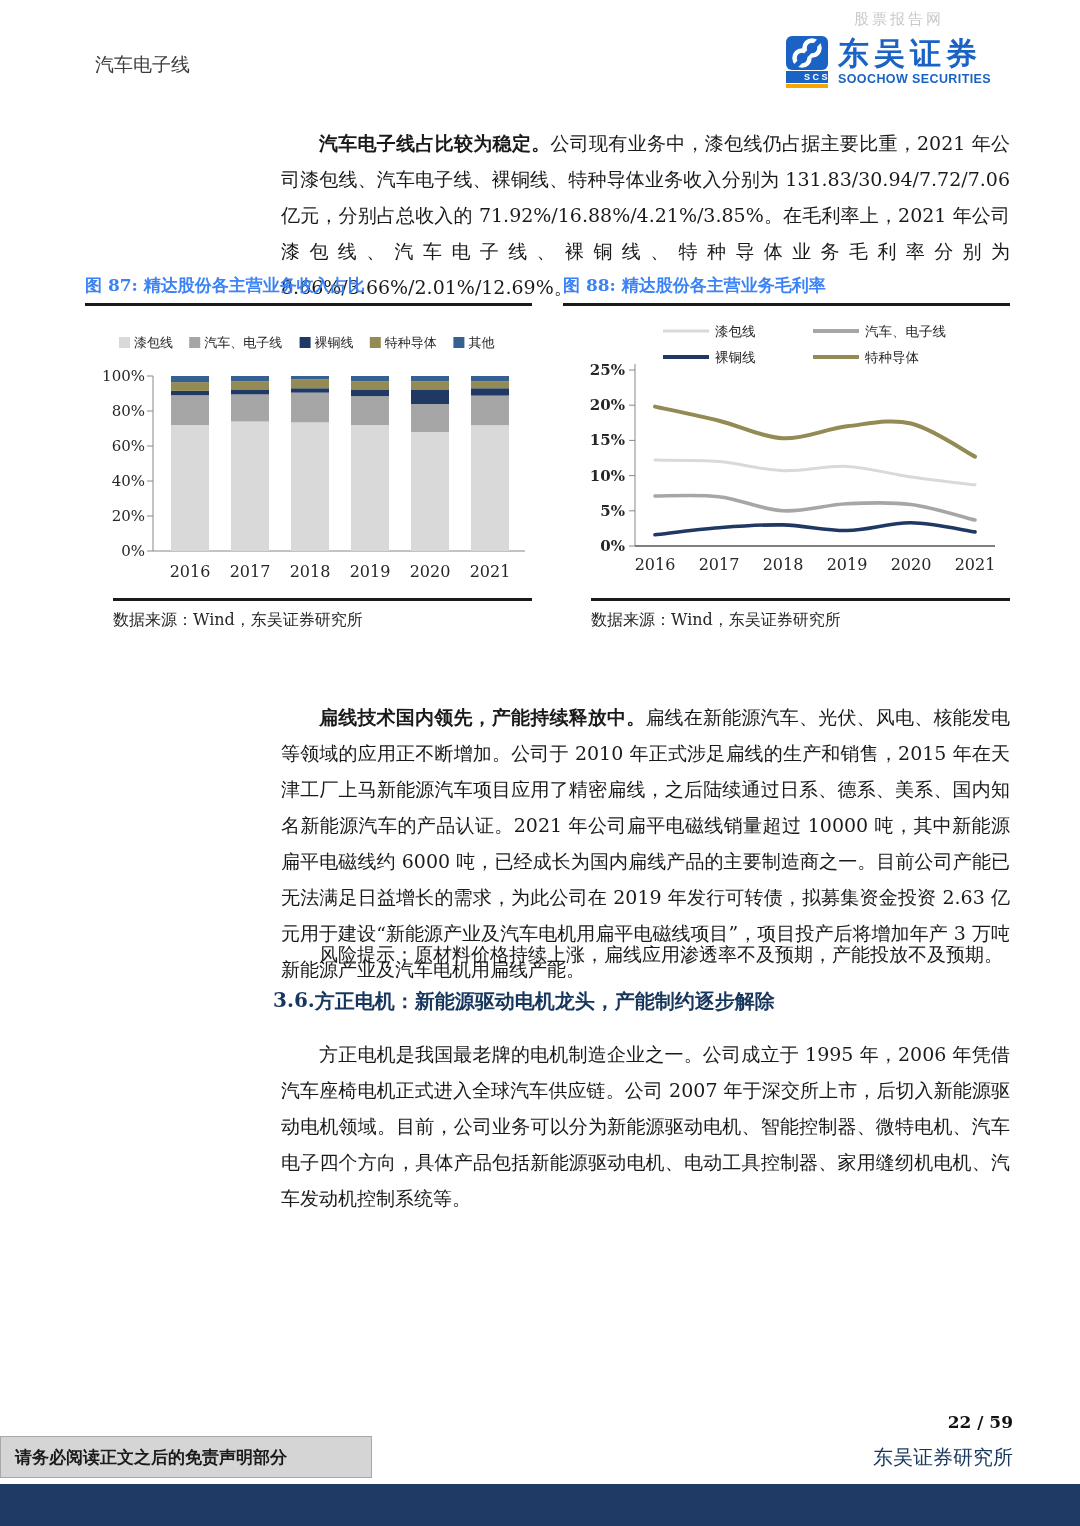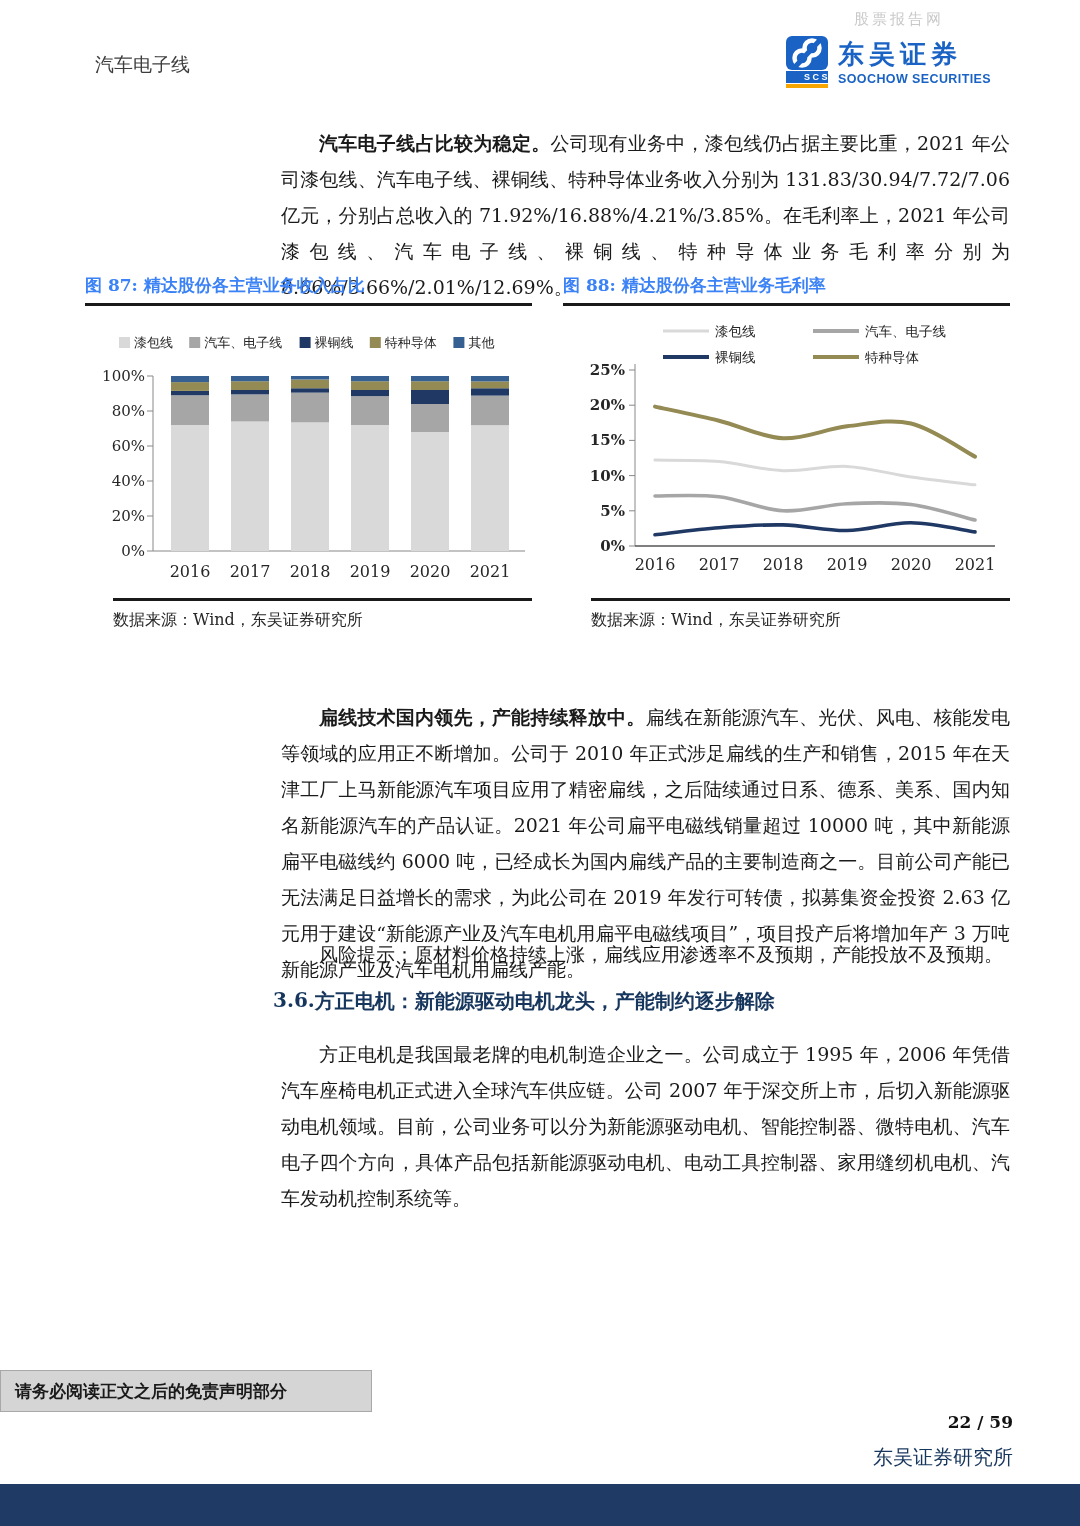--- a/index.html
+++ b/index.html
@@ -11,22 +11,22 @@
   }
   .watermark { position:absolute; left:854px; top:10px; font-size:15px;
     color:#c9c9c9; letter-spacing:3px; font-family:"DejaVu Sans",sans-serif; }
   .hdr-type { position:absolute; left:95px; top:52px; font-size:19px; color:#3d3d3d; }
   .logo { position:absolute; left:786px; top:36px; display:flex; gap:10px; align-items:flex-start; }
   .logo-sq { width:42px; height:34px; background:#1a63c4; border-radius:6px; overflow:hidden; }
   .logo-scs { width:42px; height:12px; background:#1a63c4; color:#fff; margin-top:1px;
     font-family:"Liberation Sans",sans-serif; font-size:9px; font-weight:bold;
     letter-spacing:2.5px; text-align:center; line-height:12px;padding-left:18px; }
   .logo-orange { width:42px; height:4px; background:#f7a600; margin-top:1px; }
-  .logo-cn { font-size:26px; font-weight:bold; color:#1a63c4; letter-spacing:5px;
-    line-height:36px; font-family:Liberation Sans, sans-serif; }
+  .logo-cn { font-size:31px; font-weight:bold; color:#1a63c4; letter-spacing:5px;
+    line-height:36px; font-family:Liberation Serif, serif; }
   .logo-en { font-size:12.5px; font-weight:bold; color:#1a63c4; letter-spacing:0.4px;
     font-family:"Liberation Sans",sans-serif; }
 
   .para { position:absolute; left:281px; width:729px; font-size:19px;
     line-height:36px; text-align:justify; text-indent:2em; }
   #p1 { top:125px; }
   #p2 { top:652px;margin-top:47px; }
   #risk { top:936px; }
   #p3 { top:1036px; }
   .lead { font-weight:bold; }
@@ -39,21 +39,21 @@
   svg.chart { display:block; width:447px; height:292px; }
   svg.chart text { font-family:"DejaVu Serif","Liberation Serif",serif; fill:#262626; }
   .fig-src { font-size:16px; color:#262626; border-top:3px solid #1a1a1a; padding-top:9px;margin-left:28px; }
 
   .section-h { position:absolute; left:273px; top:988px; font-size:20px;
     font-weight:bold; color:#17365d; display:flex; white-space:nowrap; }
 
   .pagenum { position:absolute; right:67px; top:1412px; font-size:17px; font-weight:bold; color:#111; }
   .institute { position:absolute; right:67px; top:1444px; font-size:20px; color:#17365d; }
   .bottombar { position:absolute; left:0; top:1484px; width:1080px; height:42px; background:#1f3a64; }
-  .disclaimer { position:absolute; left:0; top:1370px; width:372px; height:42px;
+  .disclaimer { position:absolute; left:0; top:1436px; width:372px; height:42px;
     background:#d5d5d5; border:1px solid #a8a8a8; font-size:17px; font-weight:bold;
     line-height:40px; padding-left:14px; color:#1a1a1a; }
 </style>
 </head>
 <body>
 
 <div class="page">
 
   <div class="watermark">股票报告网</div>
 

